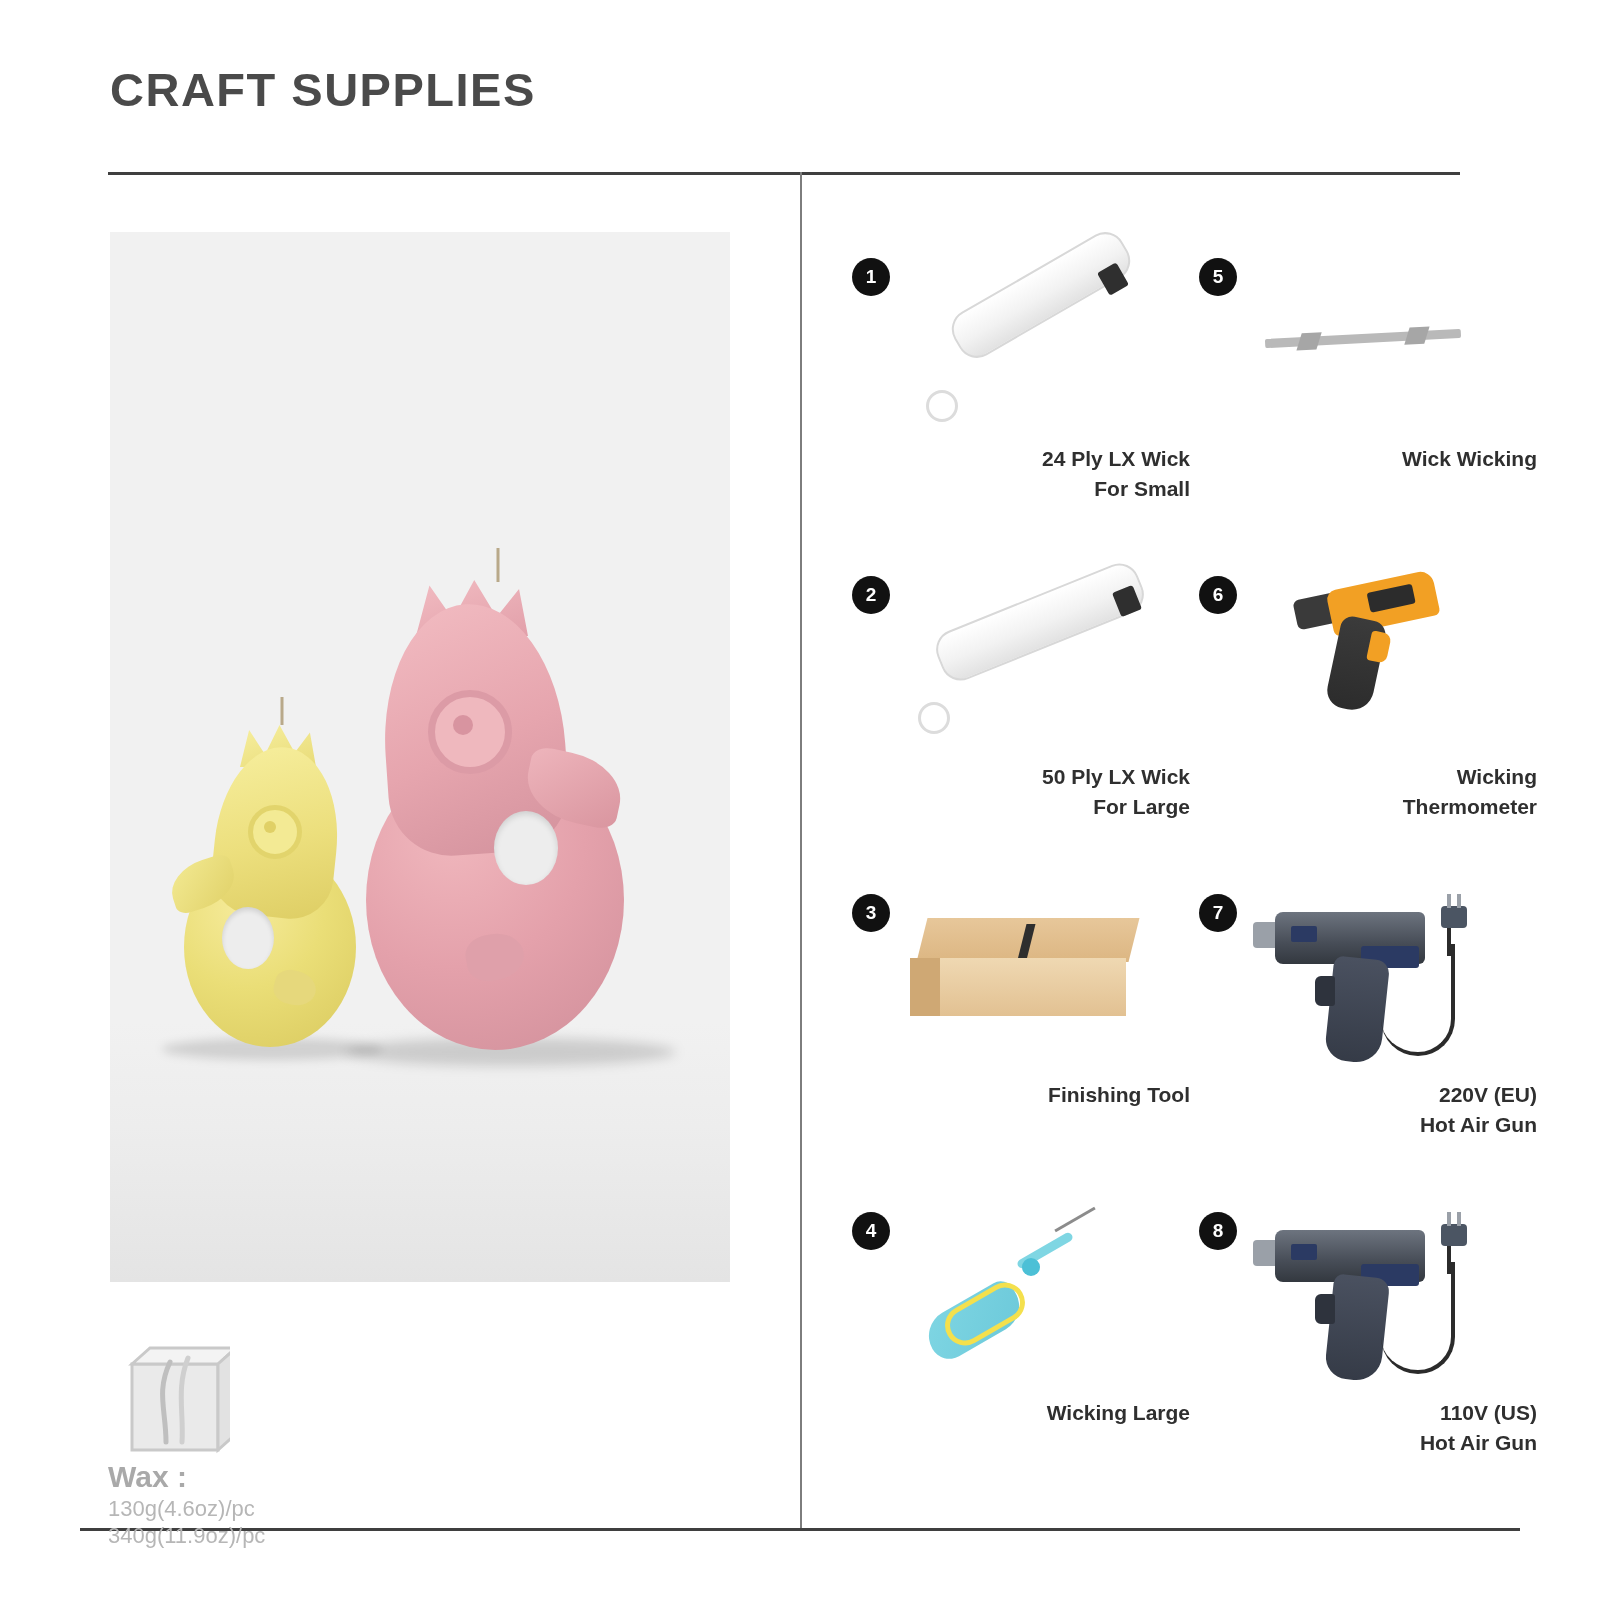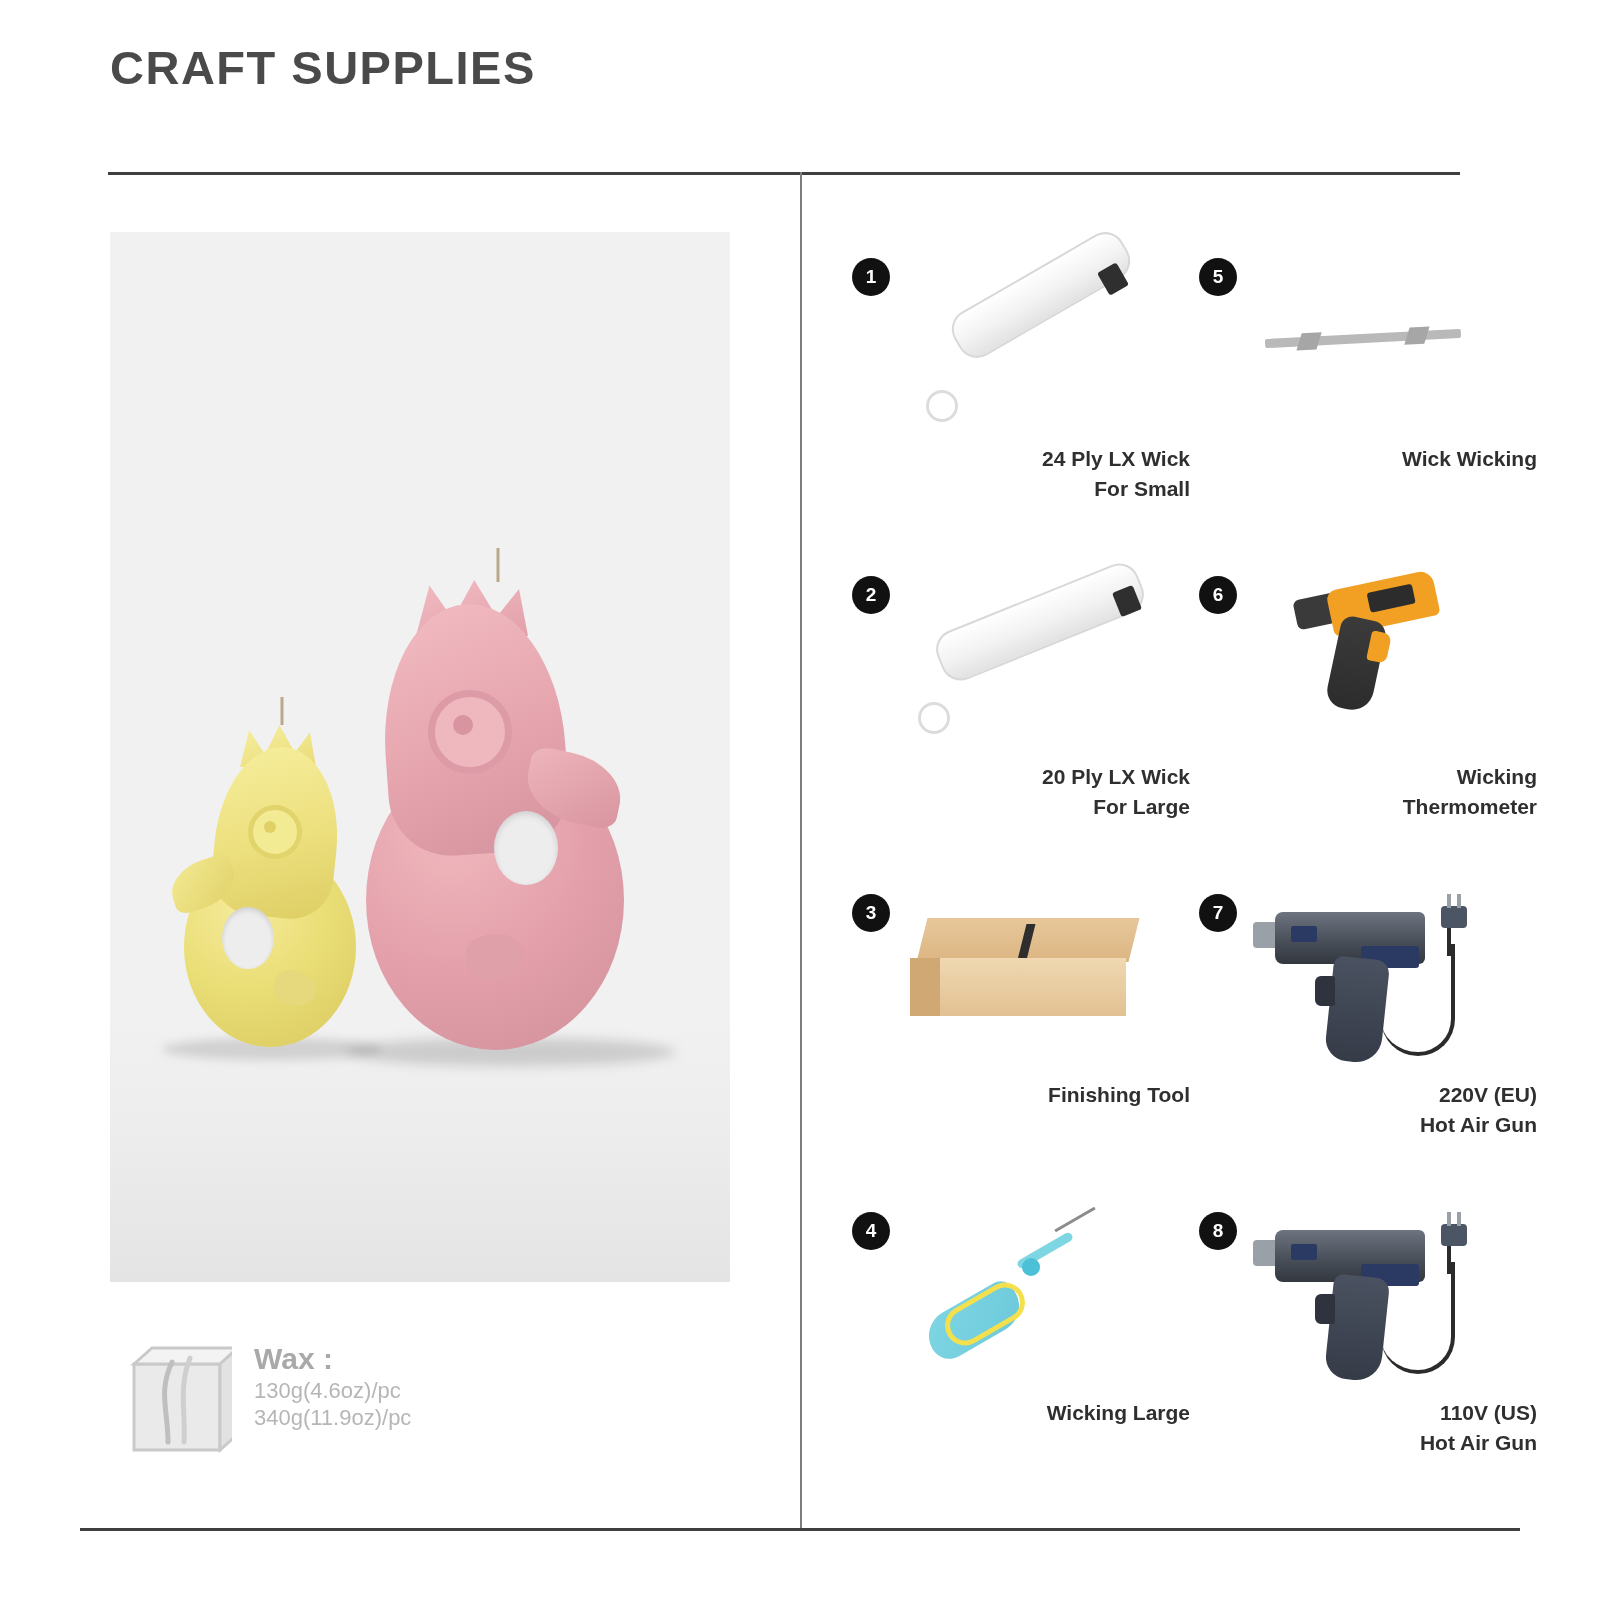--- a/index.html
+++ b/index.html
@@ -18,21 +18,21 @@
     position: relative;
     width: 1600px;
     height: 1600px;
     box-sizing: border-box;
   }
 
   
   .title {
     position: absolute;
     left: 110px;
-    top: 40px;
+    top: 62px;
     font-size: 47px;
     font-weight: bold;
     letter-spacing: 1.5px;
     color: #4a4a4a;
   }
   .rule-top {
     position: absolute;
     left: 108px;
     top: 172px;
     width: 1352px;
@@ -275,24 +275,25 @@
     width: 330px;
     height: 28px;
     border-radius: 50%;
     background: rgba(0,0,0,0.15);
     filter: blur(6px);
   }
 
   
   .wax-note {
     position: absolute;
-    left: 124px;
+    left: 108px;
     top: 1340px;
     display: flex;
-    align-items: flex-start;
+    align-items: center;
+    flex-direction: column;
   }
   .wax-icon {
     width: 108px;
     height: 118px;
     position: relative;
     margin-right: 22px;
   }
   .wax-text {
     line-height: 1.24;
   }
@@ -672,21 +673,21 @@
       <div class="item-label">Wick Wicking</div>
     </div>
 
     <div class="item">
       <div class="badge">2</div>
       <div class="art">
         <div class="spool spool-large"></div>
         <div class="spool-cap" style="left:212px; top:22px; transform:rotate(-22deg);"></div>
         <div class="spool-thread" style="left:14px; top:136px;"></div>
       </div>
-      <div class="item-label">20 Ply LX Wick
+      <div class="item-label">50 Ply LX Wick
 For Large</div>
     </div>
 
     <div class="item">
       <div class="badge">6</div>
       <div class="art">
         <div class="thermo-nose"></div>
         <div class="thermo-body">
           <div class="thermo-screen"></div>
         </div>

